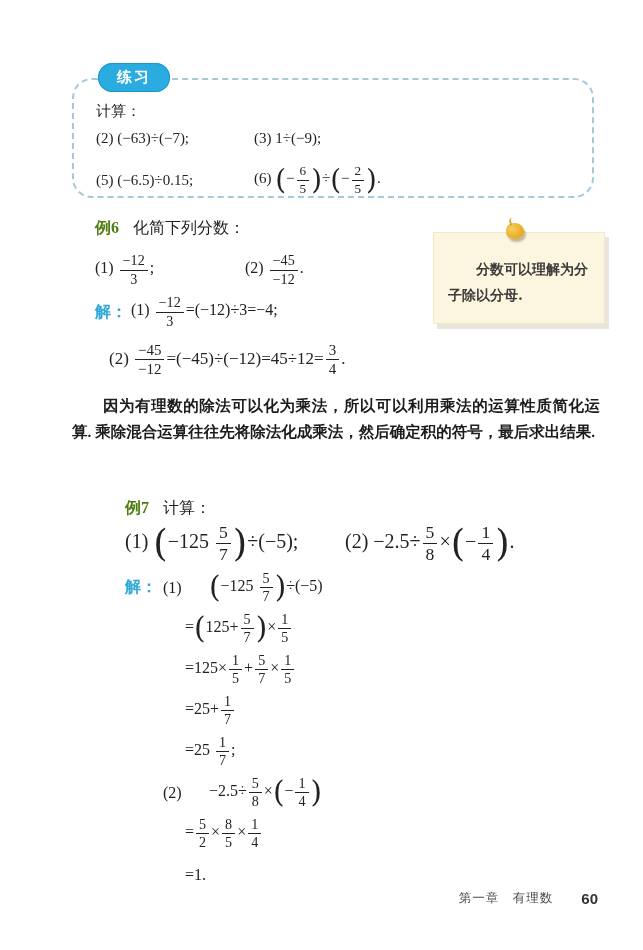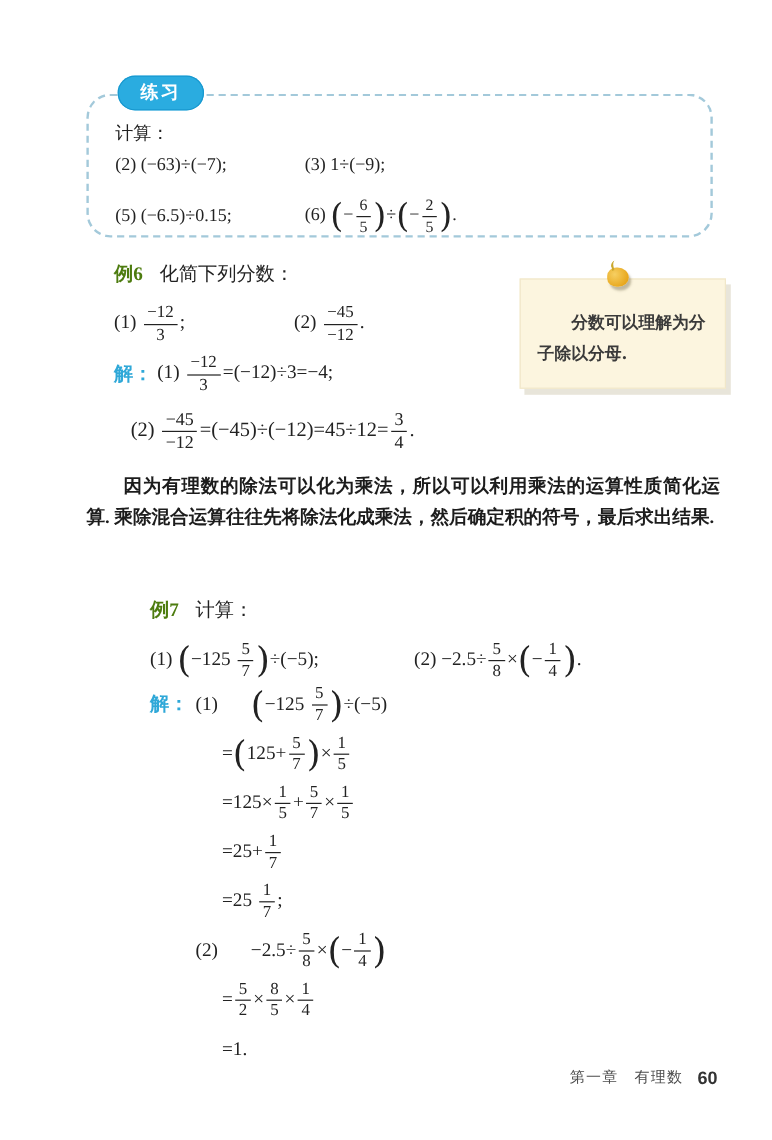--- a/index.html
+++ b/index.html
@@ -40,37 +40,37 @@
         border-radius:50% 60% 55% 50%;box-shadow:2px 3px 2px rgba(120,110,80,0.45);}
   .pushpin::before{content:"";position:absolute;left:3px;top:-6px;width:6px;height:8px;
         border-left:2px solid #caa82e;border-radius:60% 0 0 0;transform:rotate(-15deg);}
 
   
   .body-paragraph{position:absolute;left:72px;top:393px;width:528px;font-size:15.5px;
         line-height:1.68;text-indent:2em;font-weight:bold;color:#1c1c1c;text-align:justify;}
 
   
   .example7{position:absolute;left:95px;top:498px;width:480px;margin-left:30px;}
-  .ex7-problems{display:flex;margin-top:4px;min-height:44px;align-items:flex-end;font-size:16px;}
+  .ex7-problems{display:flex;margin-top:4px;min-height:44px;align-items:flex-start;font-size:20px;}
   .ex7-p1{width:220px;}
   .eqline{display:flex;align-items:center;min-height:41px;font-size:16px;}
   .eqline .sol-label{width:38px;}
   .eqline .sol-num{width:46px;}
   .eq-indent{margin-left:60px;}
 
   
   .frac{display:inline-block;text-align:center;vertical-align:middle;line-height:1.08;
         margin:0 2px;font-size:0.88em;}
   .frac .fnum{display:block;padding:0 3px 1px 3px;}
   .frac .fden{display:block;border-top:1.4px solid currentColor;padding:1px 3px 0 3px;}
   .bigp{font-size:1.85em;font-weight:200;vertical-align:middle;line-height:0.85;
         font-family:"DejaVu Serif",serif;}
 
   
-  .footer{position:absolute;right:45px;top:890px;display:flex;align-items:center;}
+  .footer{position:absolute;right:45px;top:890px;display:flex;align-items:center;gap:16px;}
   .footer-chapter{font-size:12.5px;color:#4c4c4c;letter-spacing:1px;}
   .footer-page{font-size:15px;font-weight:bold;color:#333;margin-left:12px;
         font-family:"Liberation Sans","DejaVu Sans",sans-serif;}
 </style>
 </head>
 <body>
 
 <div class="page">
 
   <div class="practice-box">

